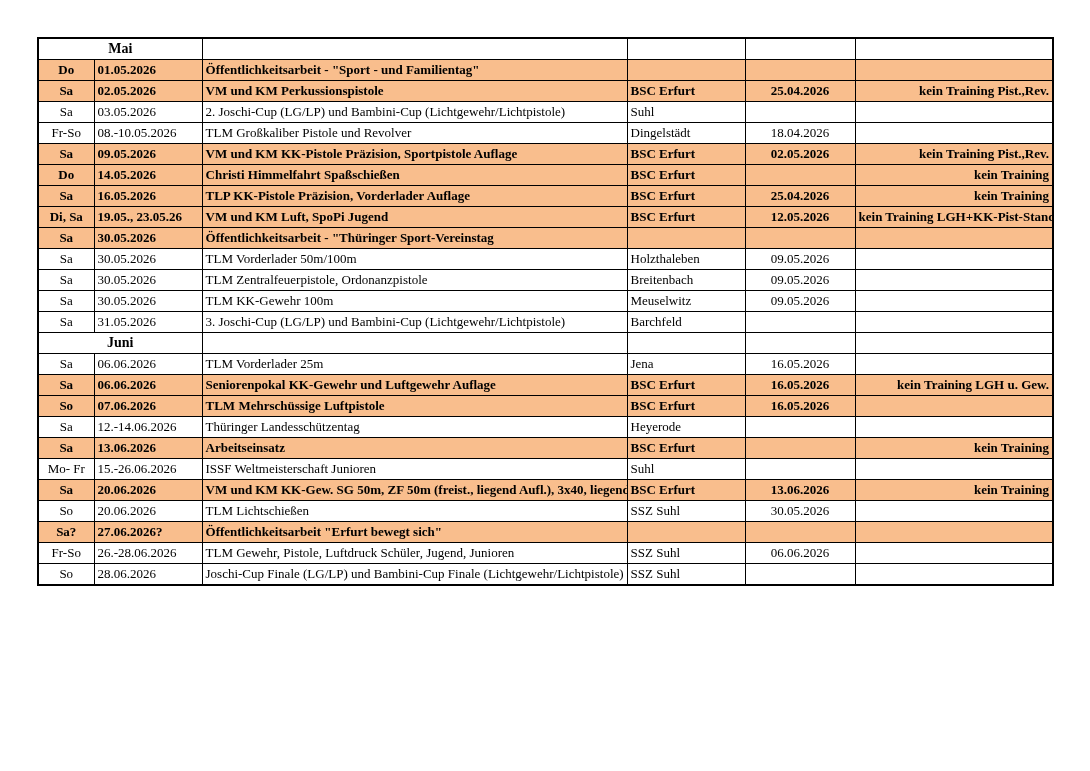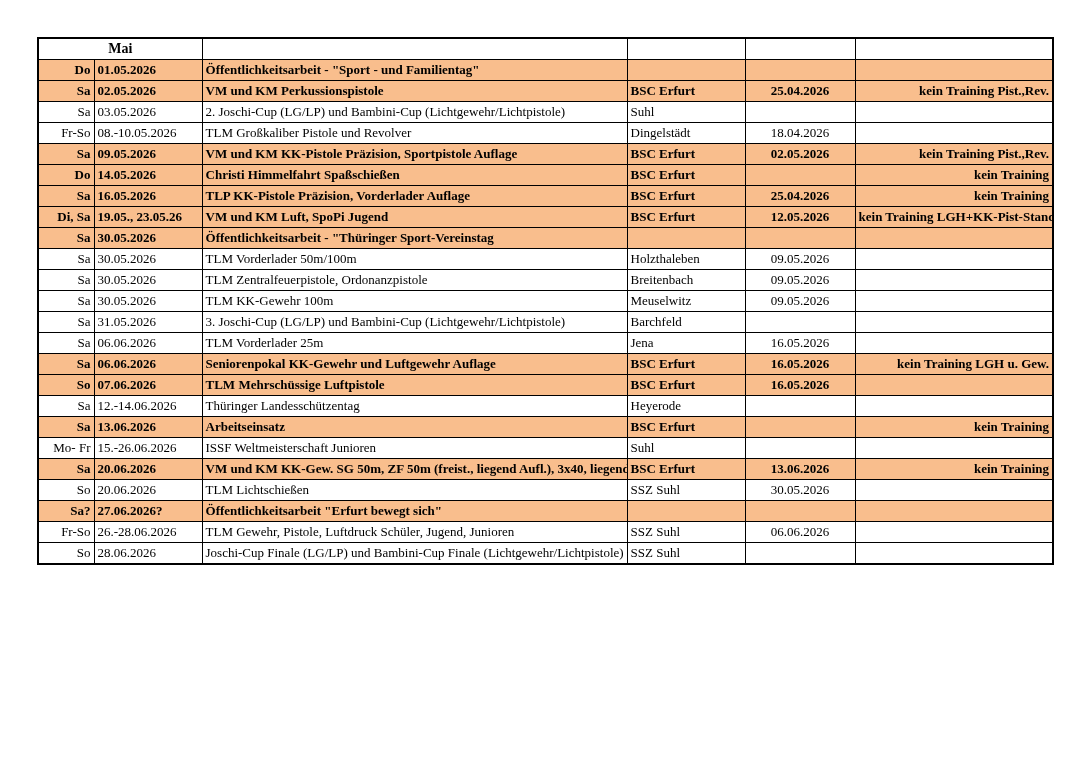--- a/index.html
+++ b/index.html
@@ -37,21 +37,21 @@
   }
   col.c-day      { width: 56px;  }
   col.c-date     { width: 108px; }
   col.c-event    { width: 425px; }
   col.c-location { width: 118px; }
   col.c-deadline { width: 110px; }
   col.c-note     { width: 198px; }
 
   tr.highlight td { background: #F9BE8D; font-weight: bold; }
 
-  td.day      { text-align: right;  }
+  td.day      { text-align: center;  }
   td.date     { }
   td.event    { text-align: left;  }
   td.location { text-align: left; font-family: Liberation Serif, serif;  }
   td.deadline { text-align: center; }
   td.note     { text-align: right; }
 
   tr.month-row td.month-label {
     font-weight: bold;
     text-align: center;
     font-size: 14px;
@@ -175,20 +175,27 @@
           <td class="note"></td>
         </tr>
         <tr class="event-row">
           <td class="day">Sa</td>
           <td class="date">31.05.2026</td>
           <td class="event">3. Joschi-Cup (LG/LP) und Bambini-Cup (Lichtgewehr/Lichtpistole)</td>
           <td class="location">Barchfeld</td>
           <td class="deadline"></td>
           <td class="note"></td>
         </tr>
+        <tr class="month-row">
+          <td colspan="2" class="month-label">Juni</td>
+          <td class="event"></td>
+          <td class="location"></td>
+          <td class="deadline"></td>
+          <td class="note"></td>
+        </tr>
         <tr class="event-row">
           <td class="day">Sa</td>
           <td class="date">06.06.2026</td>
           <td class="event">TLM Vorderlader 25m</td>
           <td class="location">Jena</td>
           <td class="deadline">16.05.2026</td>
           <td class="note"></td>
         </tr>
         <tr class="event-row highlight">
           <td class="day">Sa</td>

